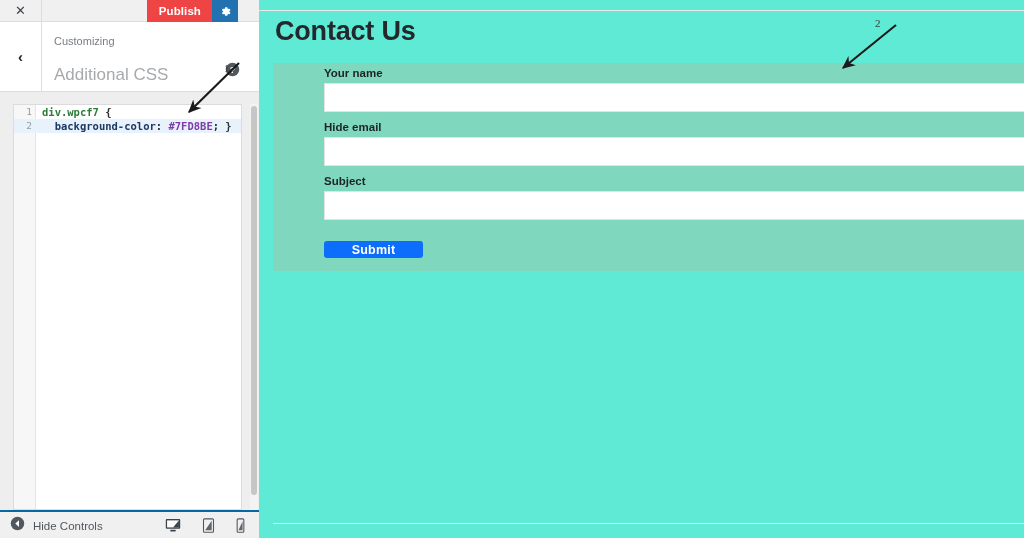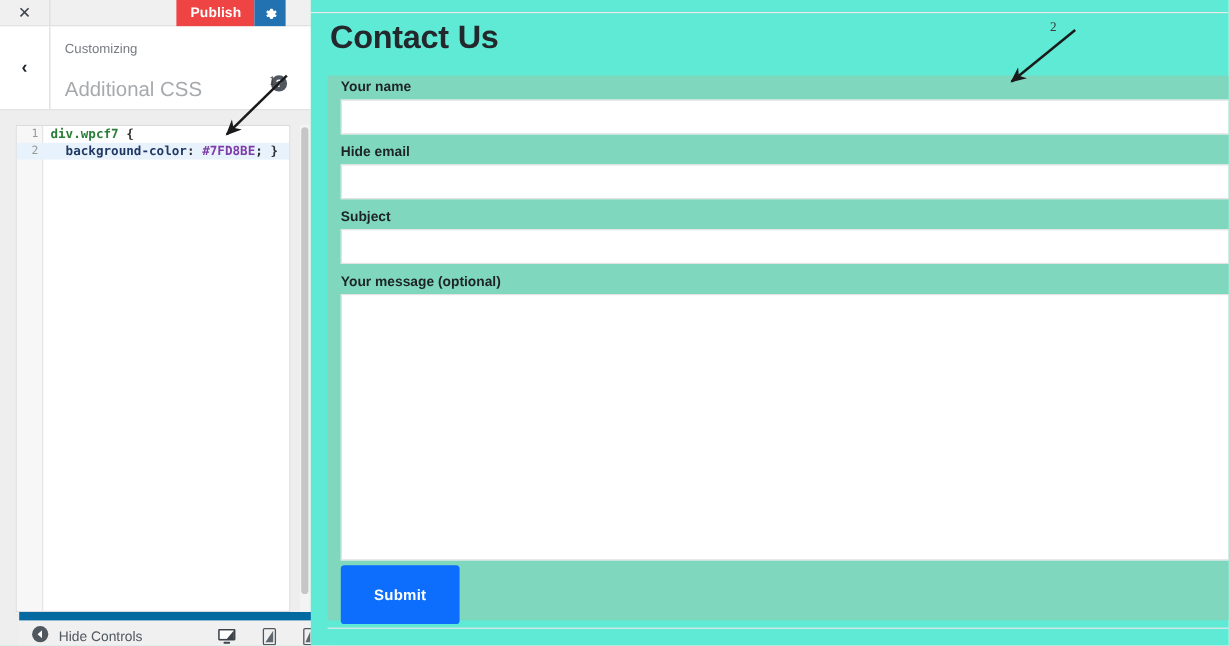--- a/index.html
+++ b/index.html
@@ -177,25 +177,25 @@
     position: absolute;
     left: 251px; top: 106px;
     width: 6px; height: 389px;
     background: #c6c6c6;
     border-radius: 3px;
   }
 
   
   .cz-bottom {
     position: absolute;
-    left: 16px; bottom: 0;
+    left: 0; bottom: 0;
     width: 259px;
     height: 28px;
     background: #f0f0f0;
-    border-top: 7px solid #0369a1;
+    border-top: 2px solid #0369a1;
     box-sizing: border-box;
   }
   .cz-hide {
     position: absolute;
     left: 10px; top: 0;
     height: 27px;
     display: flex; align-items: center;
     gap: 8px;
     cursor: pointer;
   }
@@ -238,20 +238,21 @@
   }
 
   
   .cf7-form {
     position: absolute;
     left: 14px; top: 63px;
     width: 751px;
     background: #7fd8be;
     padding-top: 3px;
     box-sizing: border-box;
+    padding-left: 40px;
   }
   .cf7-field { padding: 0 0 0 11px; }
   .cf7-label {
     font-size: 11.5px;
     color: #1d2327;
     font-weight: bold;
     line-height: 15px;
     padding-left: 0;
   }
   .cf7-input {
@@ -278,21 +279,21 @@
     display: flex;
     align-items: center;
   }
   .cf7-submit {
     background: #0d6efd;
     color: #ffffff;
     font-size: 12.5px;
     font-weight: bold;
     border: none;
     border-radius: 3px;
-    height: 49px;
+    height: 17px;
     width: 99px;
     cursor: pointer;
     font-family: "Liberation Sans", sans-serif;
     letter-spacing: .2px;
   }
   .pv-bottomline {
     position: absolute;
     left: 14px; bottom: 14px;
     width: 751px; height: 1px;
     background: #e8e8e8;
@@ -398,24 +399,20 @@
         <div class="cf7-label">Your name</div>
         <div class="cf7-input"></div>
       </div>
       <div class="cf7-field">
         <div class="cf7-label">Hide email</div>
         <div class="cf7-input"></div>
       </div>
       <div class="cf7-field">
         <div class="cf7-label">Subject</div>
         <div class="cf7-input"></div>
-      </div>
-      <div class="cf7-field">
-        <div class="cf7-label">Your message (optional)</div>
-        <div class="cf7-textarea"></div>
       </div>
       <div class="cf7-submit-row">
         <button class="cf7-submit" style="background: rgb(13, 110, 253);">Submit</button>
       </div>
     </div>
 
   <div class="pv-bottomline"></div>
 </div>
 
 <div id="annot-layer">

